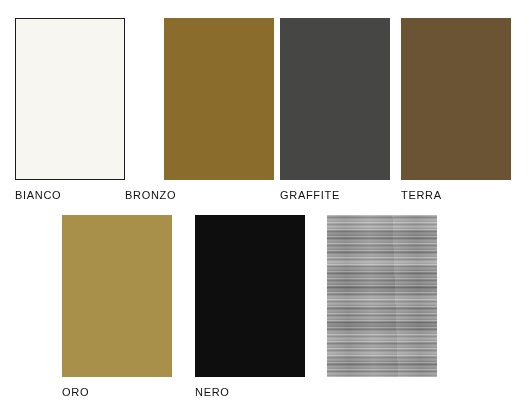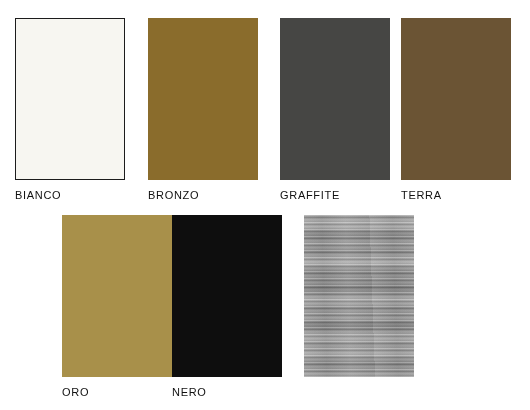--- a/index.html
+++ b/index.html
@@ -106,45 +106,45 @@
 
 <div class="palette">
 
   <div class="swatch-row row-1">
 
     <div class="swatch-cell" style="margin-left:15px;">
       <div class="swatch-chip bordered" style="background-color:#f7f6f1;"></div>
       <div class="swatch-label">BIANCO</div>
     </div>
 
-    <div class="swatch-cell" style="margin-left:23px;">
+    <div class="swatch-cell" style="padding-left:39px;">
       <div class="swatch-chip" style="background-color:#8a6c2c;"></div>
       <div class="swatch-label">BRONZO</div>
     </div>
 
-    <div class="swatch-cell" style="margin-left:22px;">
+    <div class="swatch-cell" style="margin-left:6px;">
       <div class="swatch-chip" style="background-color:#464644;"></div>
       <div class="swatch-label">GRAFFITE</div>
     </div>
 
     <div class="swatch-cell" style="margin-left:11px;">
       <div class="swatch-chip" style="background-color:#6b5434;"></div>
       <div class="swatch-label">TERRA</div>
     </div>
 
   </div>
 
   <div class="swatch-row row-2">
 
     <div class="swatch-cell" style="margin-left:15px;">
       <div class="swatch-chip" style="background-color:#a8904a;"></div>
       <div class="swatch-label">ORO</div>
     </div>
 
-    <div class="swatch-cell" style="">
+    <div class="swatch-cell" style="margin-left:23px;">
       <div class="swatch-chip" style="background-color:#0e0e0e;"></div>
       <div class="swatch-label">NERO</div>
     </div>
 
     <div class="swatch-cell" style="margin-left:22px;">
       <div class="swatch-chip brushed"></div>
     </div>
 
   </div>
 

